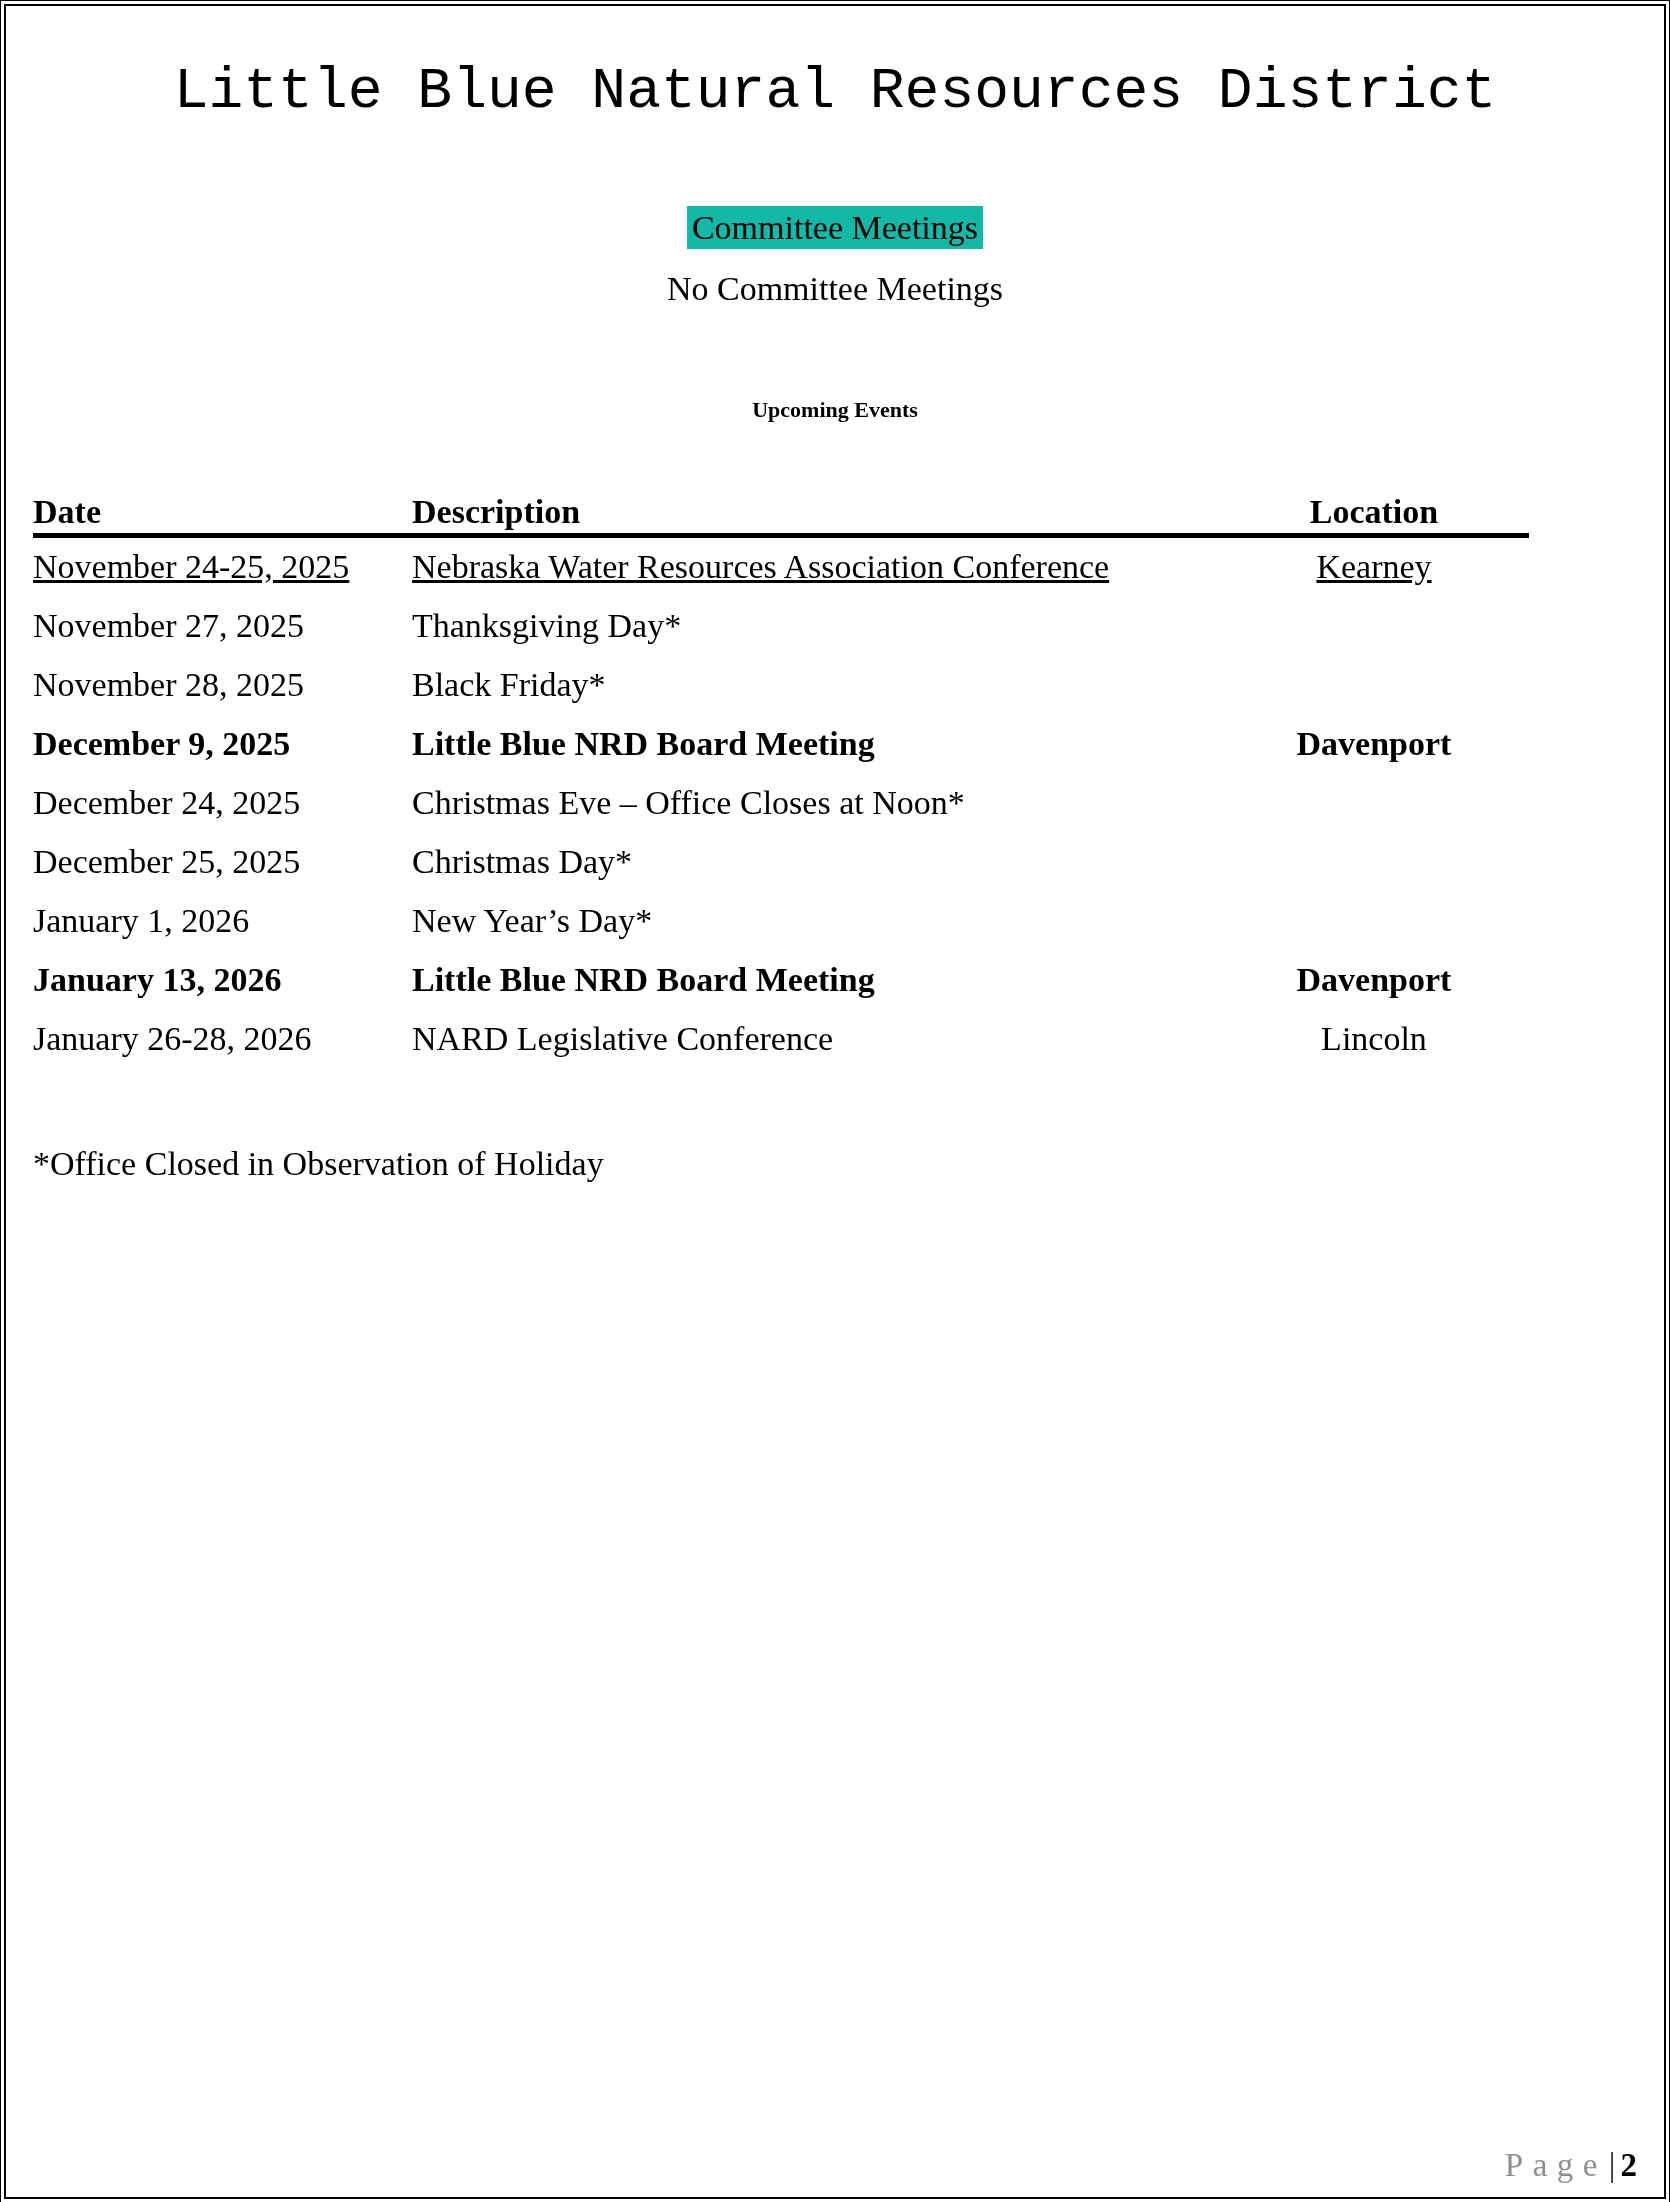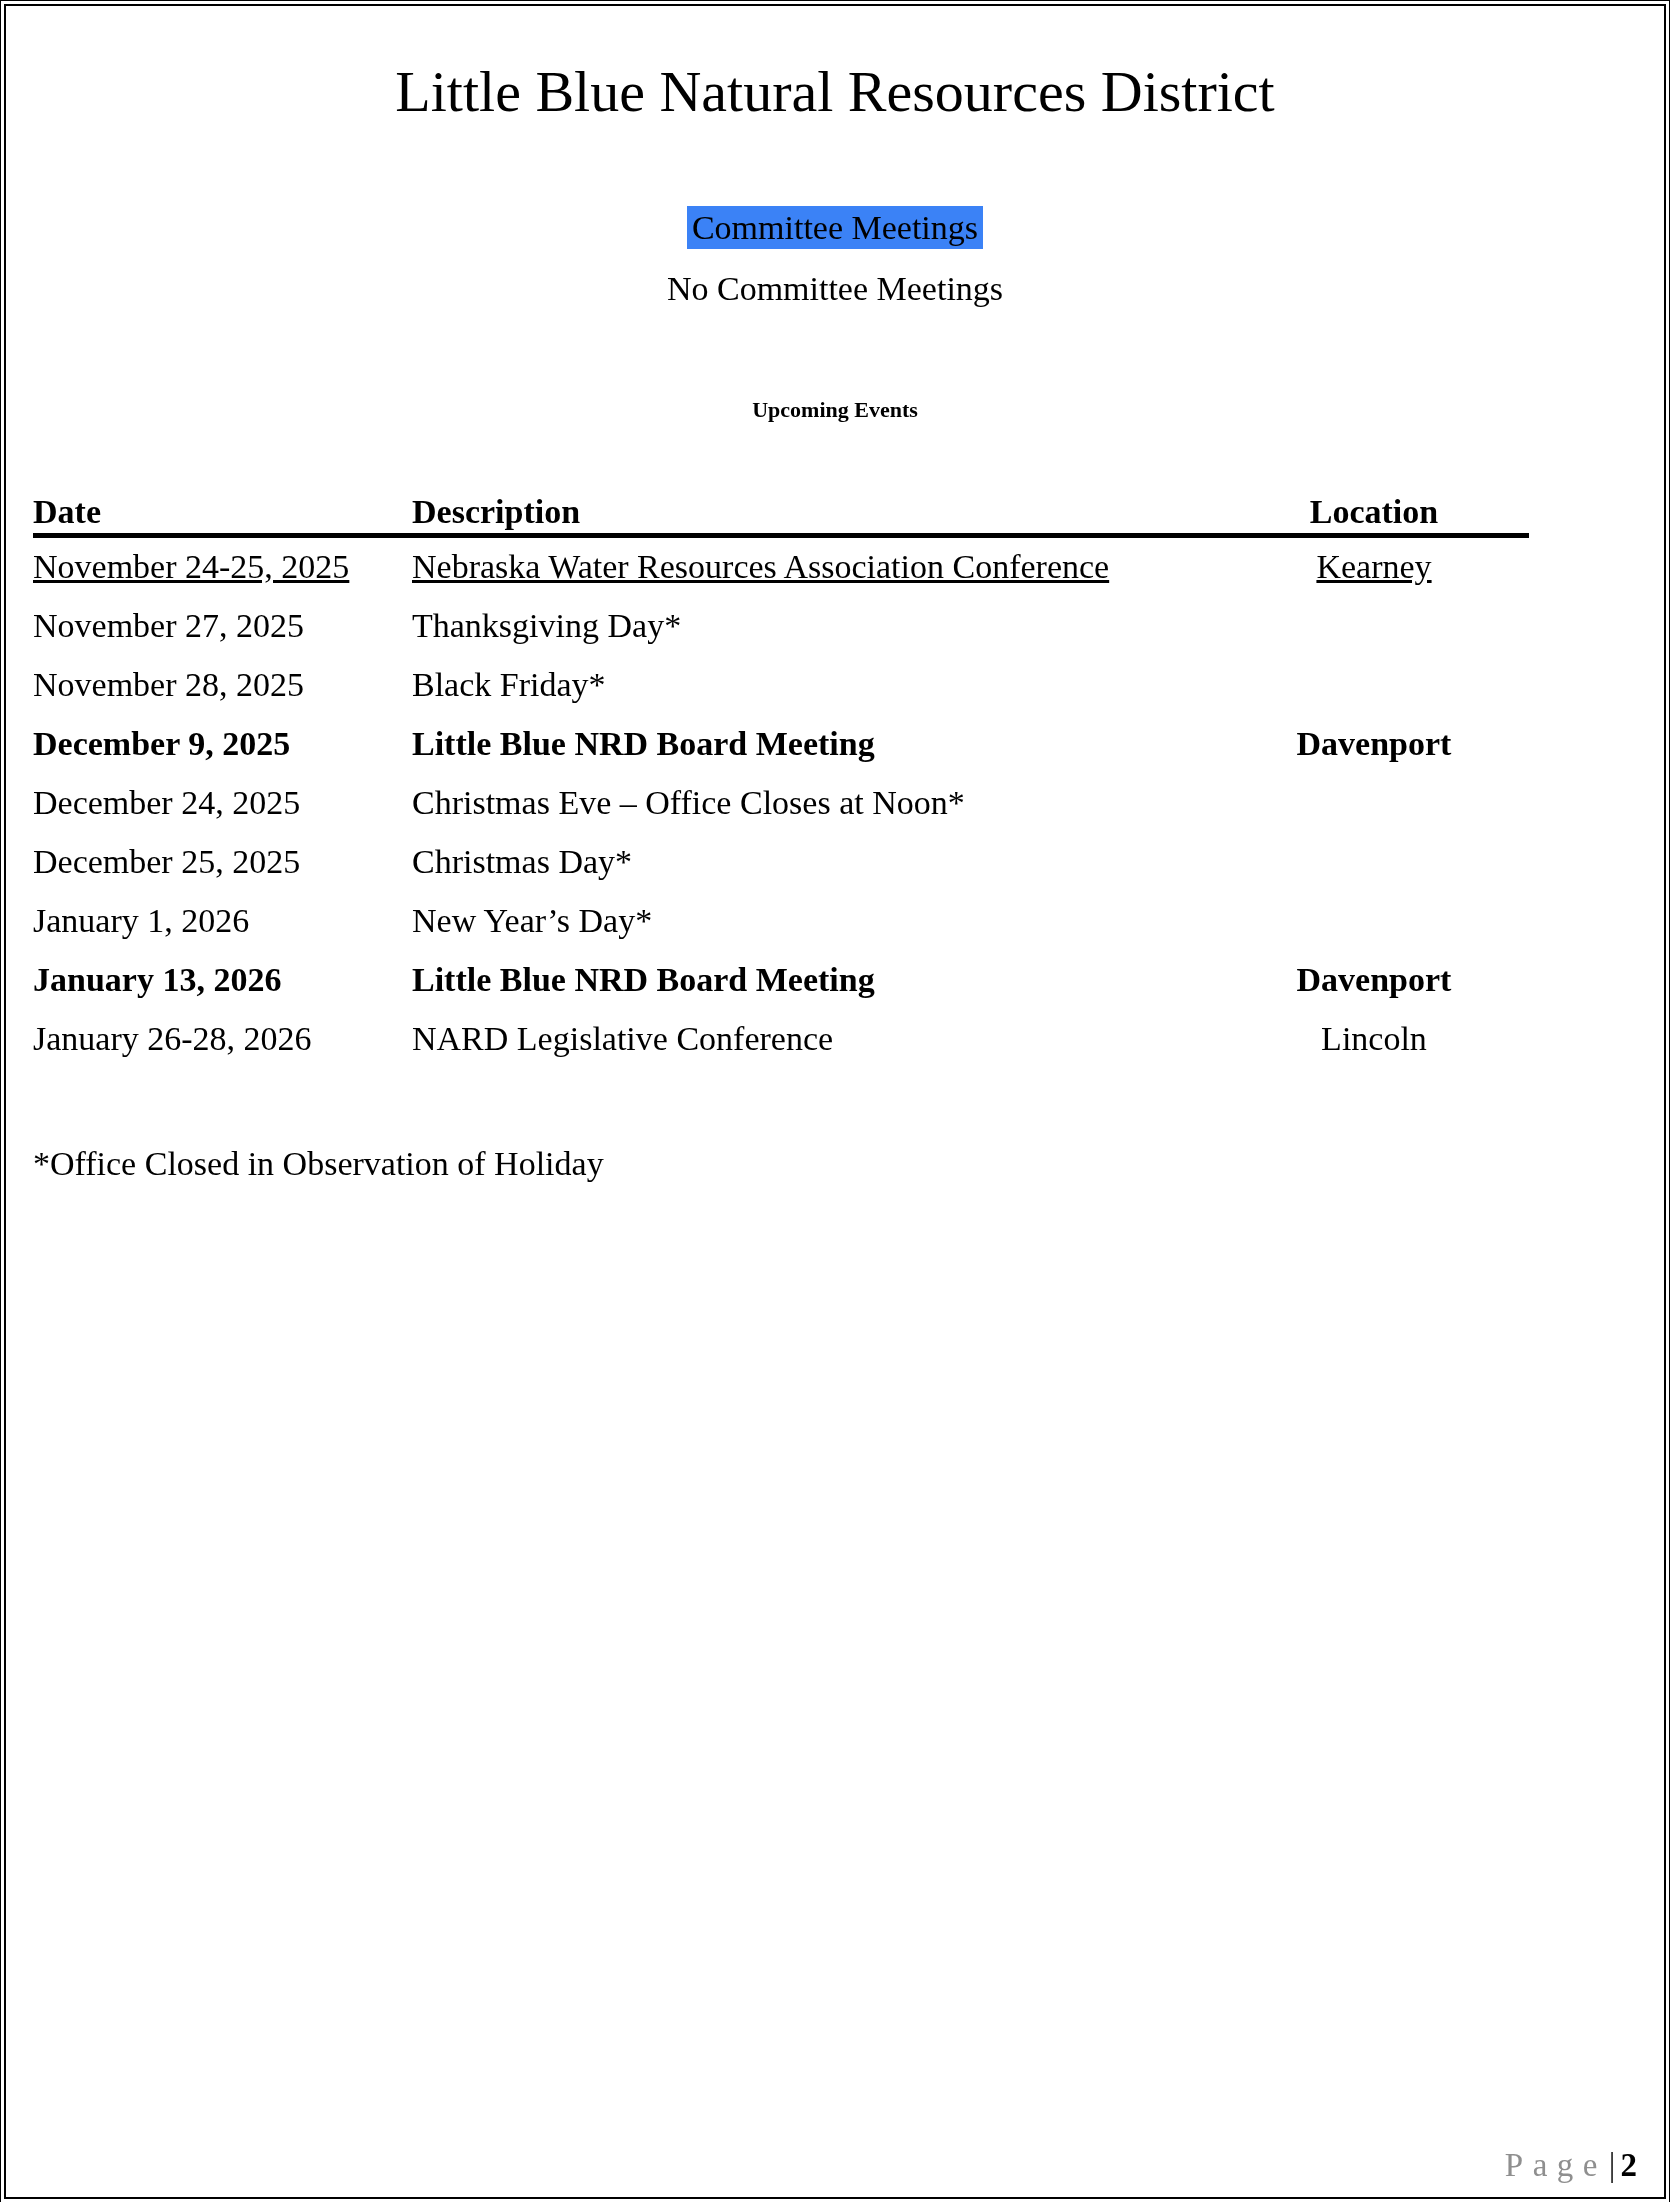--- a/index.html
+++ b/index.html
@@ -23,30 +23,31 @@
     border: 2.6px solid #000;
     pointer-events: none;
   }
   .doc-title {
     position: absolute;
     top: 59px; left: 0; width: 100%;
     text-align: center;
     font-size: 58px;
     line-height: 1.15;
     white-space: nowrap;
+    font-family: Liberation Mono, monospace;
   }
   .committee-line {
     position: absolute;
     top: 206px; left: 0; width: 100%;
     text-align: center;
     font-size: 34px;
   }
   .highlight {
     display: inline-block;
-    background: #3b82f6;
+    background: #14b8a6;
     line-height: 43px;
     padding: 0 5.2px;
   }
   .no-committee {
     position: absolute;
     top: 268px; left: 0; width: 100%;
     text-align: center;
     font-size: 34px;
     line-height: 41px;
   }

